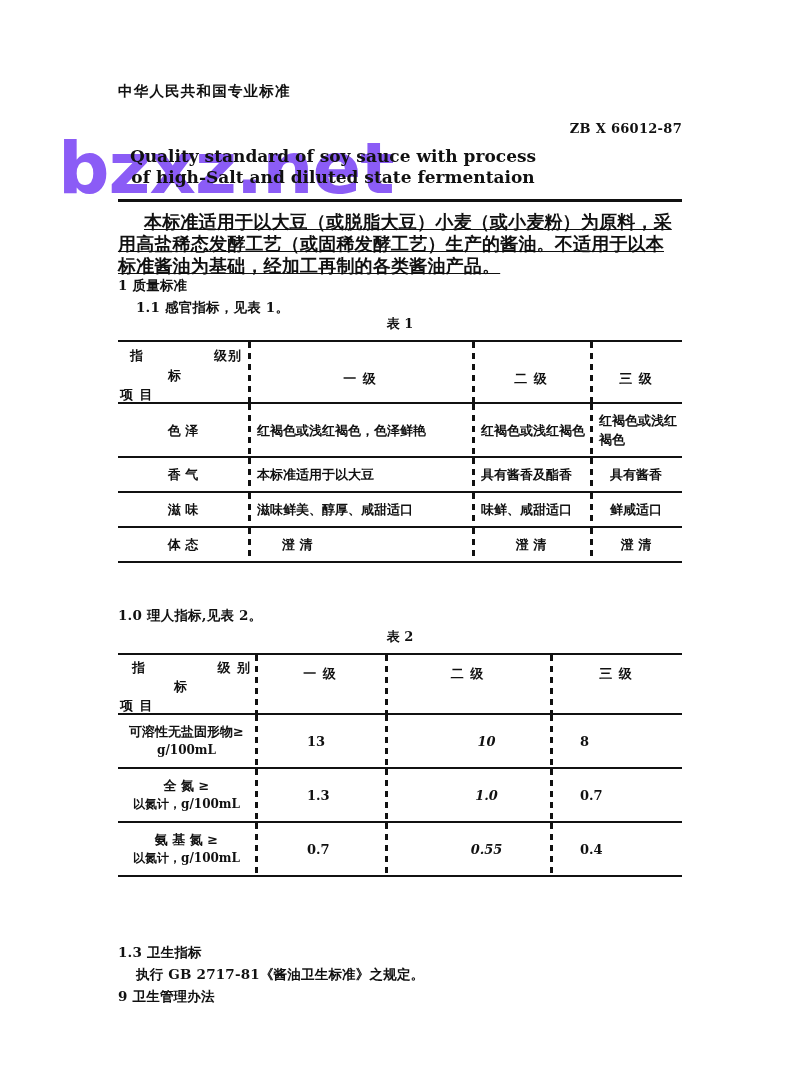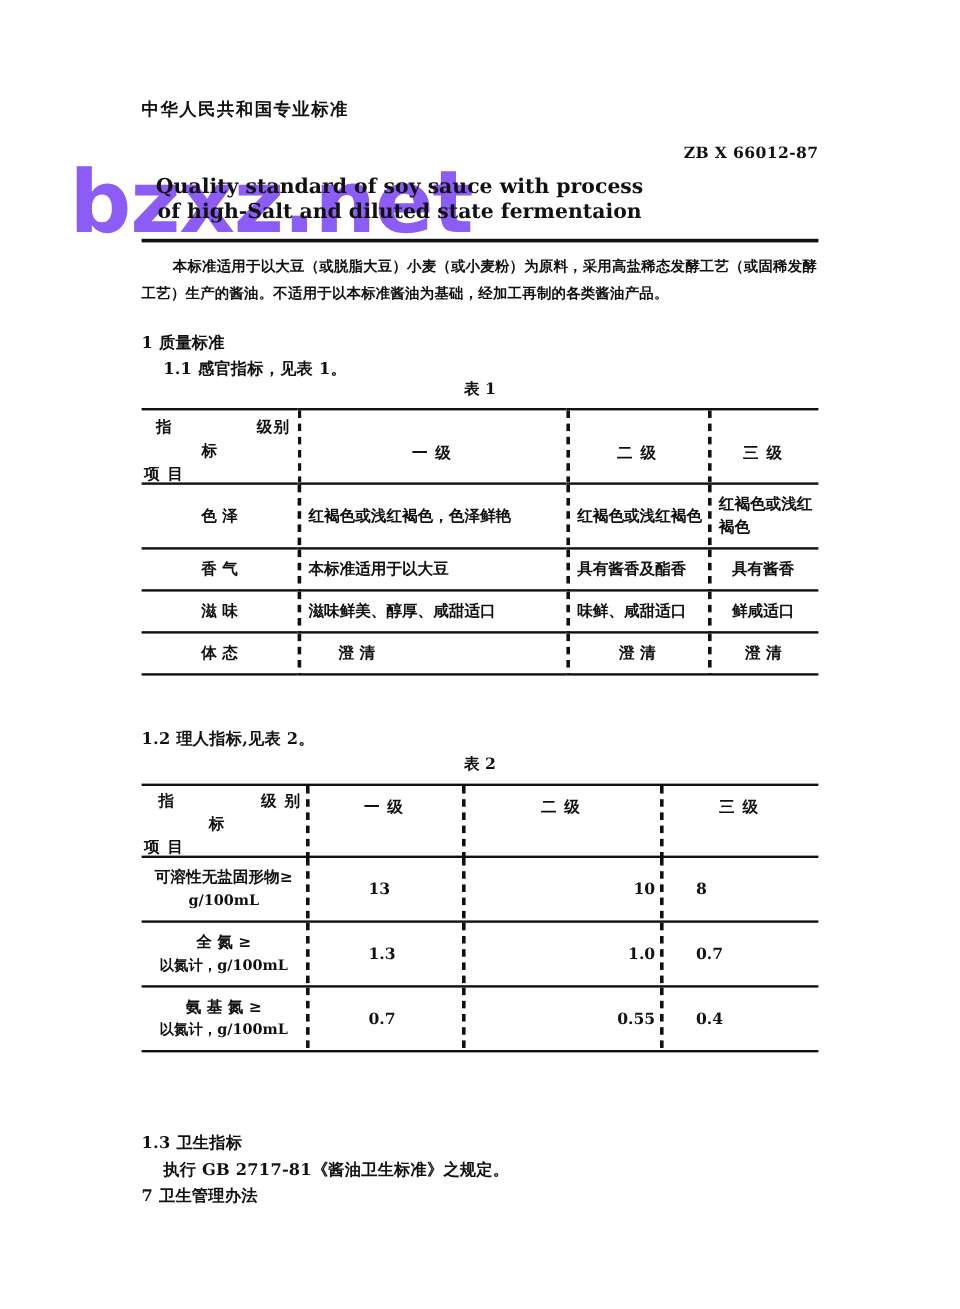--- a/index.html
+++ b/index.html
@@ -91,25 +91,26 @@
     height: 3px;
     background: #111111;
   }
 
   
   #intro {
     position: absolute;
     left: 118px;
     top: 211px;
     width: 564px;
-    font-size: 12px;
+    font-size: 18px;
     font-weight: bold;
     line-height: 22px;
     text-indent: 26px;
     letter-spacing: 0.2px;
+    text-decoration: underline;
   }
   .sec {
     position: absolute;
     left: 118px;
     font-size: 13.5px;
     font-weight: bold;
     letter-spacing: 0.2px;
   }
   #sec1    { top: 277px; }
   #sec11   { top: 299px; left: 136px; }
@@ -186,21 +187,21 @@
   .hdrcell.t2 .l1 { top: 4px; left: 14px; }
   .hdrcell.t2 .l1b{ top: 4px; right: 4px; }
   .hdrcell.t2 .l2 { top: 23px; left: 56px; }
   .hdrcell.t2 .l3 { top: 42px; left: 2px; }
 
   .grade { letter-spacing: 1px; }
 
   .two-line { line-height: 19px; }
   .two-line .ln2 { display: block; font-size: 12px; }
   .val-off { text-align: left; padding-left: 52px; }
-  .val-off2 { text-align: right; padding-left: 42px; }
+  .val-off2 { text-align: center; padding-left: 42px; font-style: italic; }
   .val-off3 { text-align: left; padding-left: 30px; }
 
   .latin { font-family: "DejaVu Serif", "Liberation Serif", serif; }
 </style>
 </head>
 <body>
 
 <div id="watermark">bzxz.net</div>
 
 <div id="page">
@@ -306,21 +307,21 @@
         <td>
           <div class="cell">澄    清</div>
         </td>
         <td>
           <div class="cell">澄    清</div>
         </td>
       </tr>
     </tbody>
   </table>
 
-  <div class="sec" id="sec12">1.2  理人指标,见表 2。</div>
+  <div class="sec" id="sec12">1.0  理人指标,见表 2。</div>
   <div class="tbl-caption" id="cap2">表 2</div>
 
   <table class="stdtable" id="table2">
     <colgroup>
       <col style="width:137px">
       <col style="width:130px">
       <col style="width:165px">
       <col style="width:132px">
     </colgroup>
     <tbody>
@@ -393,15 +394,15 @@
         </td>
         <td>
           <div class="cell val-off3 latin">0.4</div>
         </td>
       </tr>
     </tbody>
   </table>
 
   <div class="sec" id="sec13">1.3  卫生指标</div>
   <div class="sec" id="sec13b">执行 GB 2717-81《酱油卫生标准》之规定。</div>
-  <div class="sec" id="sec2">7  卫生管理办法</div>
+  <div class="sec" id="sec2">9  卫生管理办法</div>
 
 </div>
 
 </body></html>

